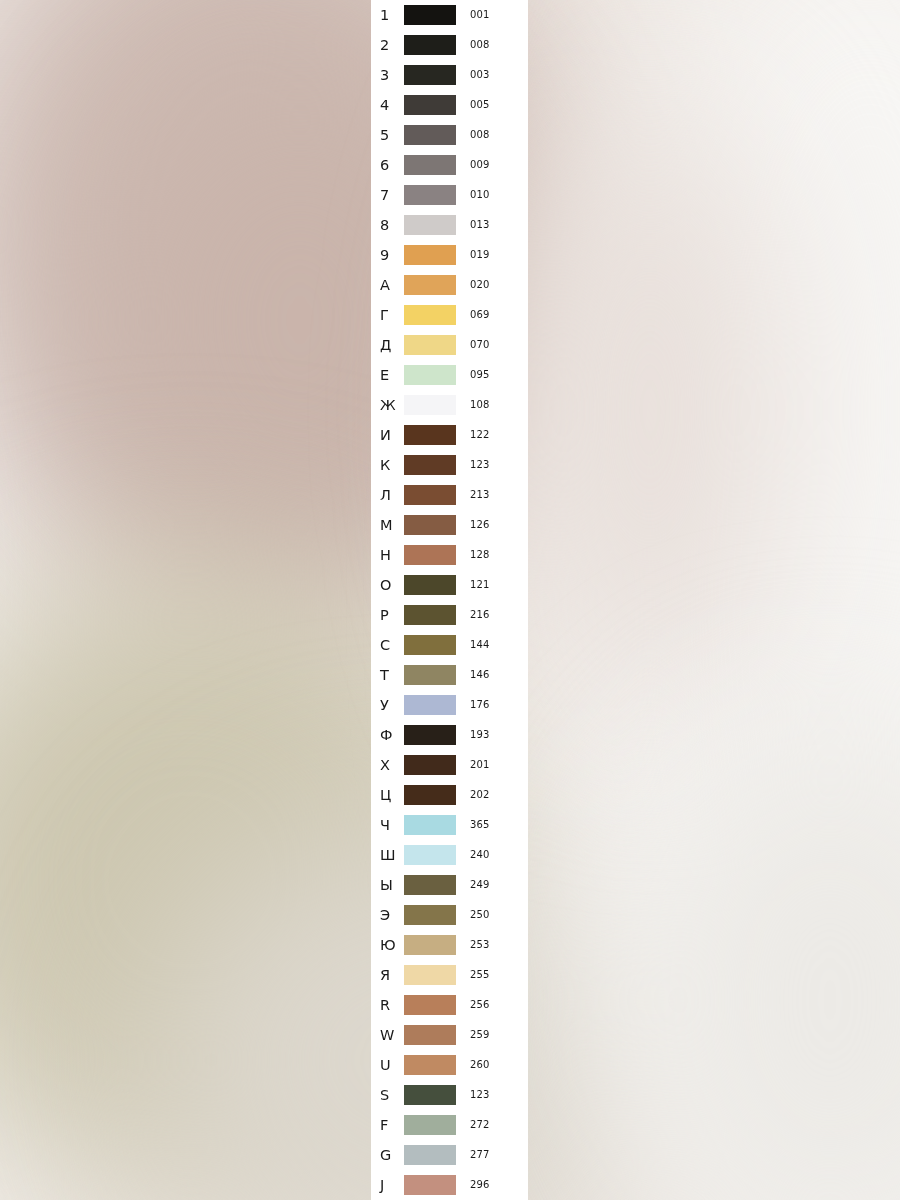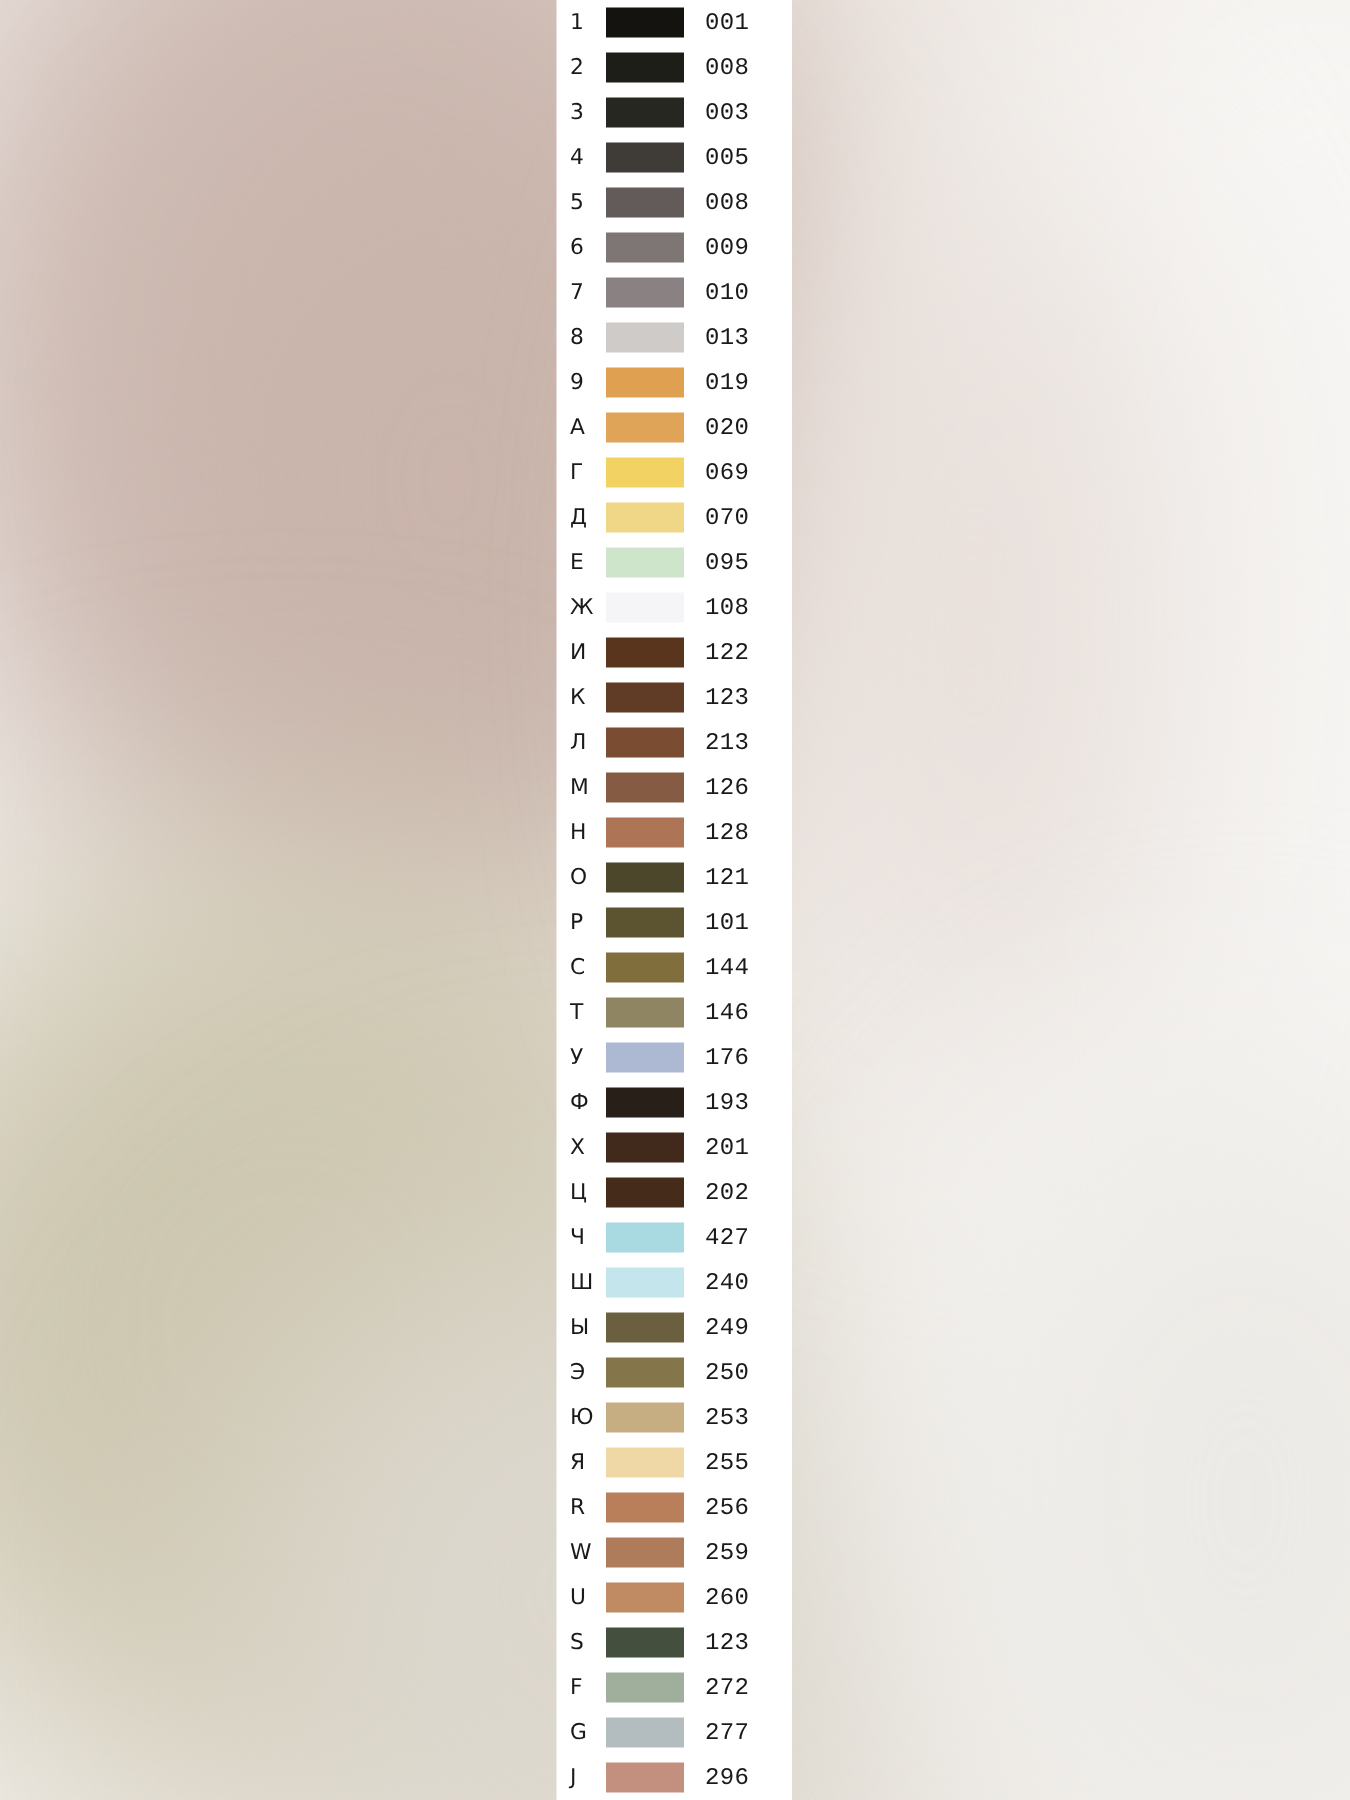--- a/index.html
+++ b/index.html
@@ -100,25 +100,24 @@
     top: 5px;
     width: 52px;
     height: 20px;
   }
   .row-code {
     position: absolute;
     left: 99px;
     top: 0;
     height: 30px;
     line-height: 30px;
-    font-size: 16px;
+    font-size: 10px;
     color: #1a1a1a;
     letter-spacing: 0.2px;
     white-space: nowrap;
-    font-family: Liberation Mono, monospace;
   }
 </style>
 </head>
 <body>
 
 <div id="backdrop">
   <div class="blob blob-e"></div>
   <div class="blob blob-a"></div>
   <div class="blob blob-b"></div>
   <div class="blob blob-c"></div>
@@ -225,21 +224,21 @@
       <span class="row-code">128</span>
     </div>
     <div class="legend-row">
       <span class="row-index">О</span>
       <span class="row-swatch" style="background-color: rgb(76, 71, 42);"></span>
       <span class="row-code">121</span>
     </div>
     <div class="legend-row">
       <span class="row-index">Р</span>
       <span class="row-swatch" style="background-color: rgb(92, 83, 48);"></span>
-      <span class="row-code">101</span>
+      <span class="row-code">216</span>
     </div>
     <div class="legend-row">
       <span class="row-index">С</span>
       <span class="row-swatch" style="background-color: rgb(128, 111, 61);"></span>
       <span class="row-code">144</span>
     </div>
     <div class="legend-row">
       <span class="row-index">Т</span>
       <span class="row-swatch" style="background-color: rgb(143, 133, 98);"></span>
       <span class="row-code">146</span>
@@ -260,21 +259,21 @@
       <span class="row-code">201</span>
     </div>
     <div class="legend-row">
       <span class="row-index">Ц</span>
       <span class="row-swatch" style="background-color: rgb(69, 44, 26);"></span>
       <span class="row-code">202</span>
     </div>
     <div class="legend-row">
       <span class="row-index">Ч</span>
       <span class="row-swatch" style="background-color: rgb(169, 218, 226);"></span>
-      <span class="row-code">427</span>
+      <span class="row-code">365</span>
     </div>
     <div class="legend-row">
       <span class="row-index">Ш</span>
       <span class="row-swatch" style="background-color: rgb(196, 229, 236);"></span>
       <span class="row-code">240</span>
     </div>
     <div class="legend-row">
       <span class="row-index">Ы</span>
       <span class="row-swatch" style="background-color: rgb(106, 96, 64);"></span>
       <span class="row-code">249</span>

